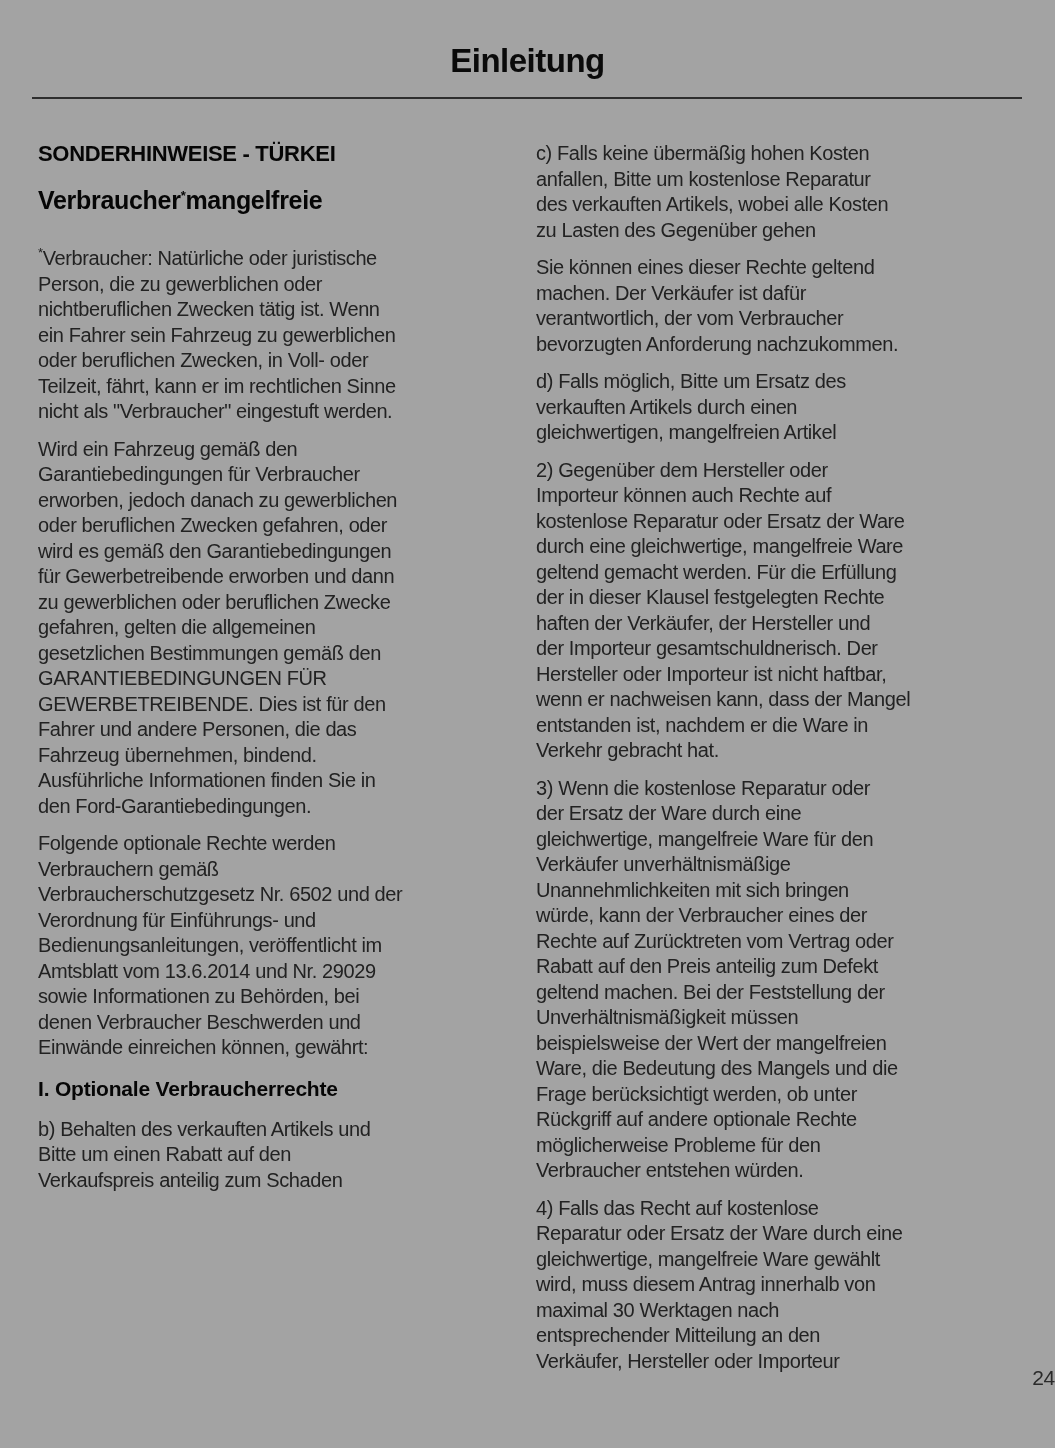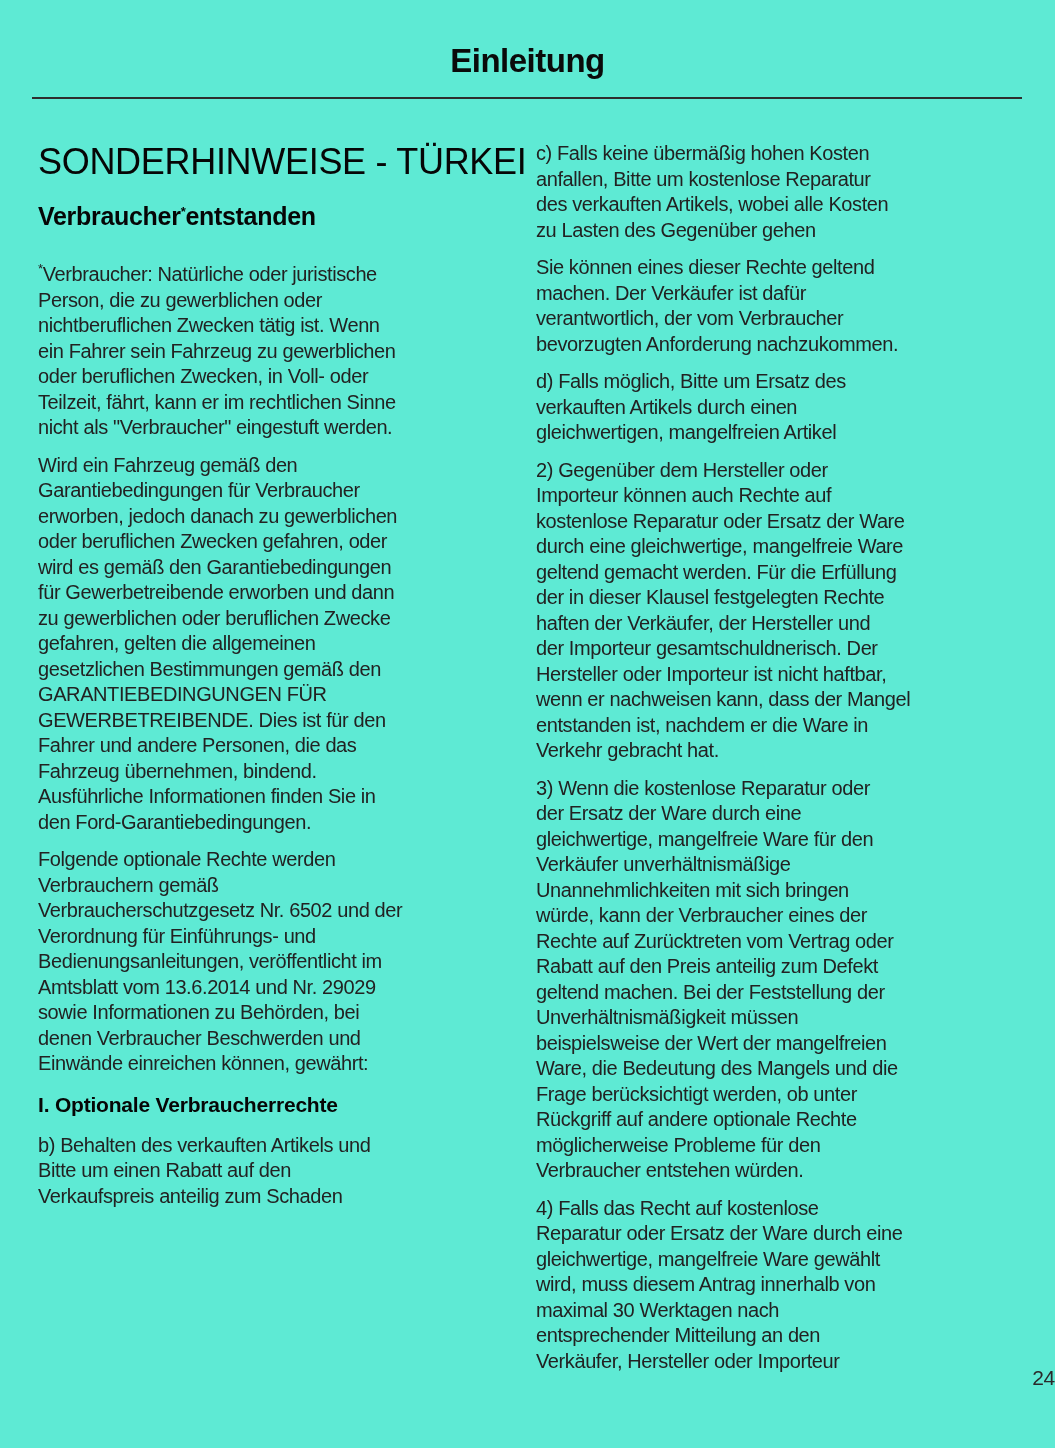--- a/index.html
+++ b/index.html
@@ -4,21 +4,21 @@
 <style>
   html, body {
     margin: 0;
     padding: 0;
     background: #ffffff;
   }
   .page {
     position: relative;
     width: 1055px;
     height: 1448px;
-    background: #5eead4;
+    background: #a3a3a3;
     font-family: "Liberation Sans", sans-serif;
     color: #1c1c1c;
     overflow: hidden;
   }
   .page-header {
     position: absolute;
     top: 42px;
     left: 0;
     width: 100%;
     text-align: center;
@@ -42,22 +42,22 @@
     top: 141px;
     left: 38px;
     display: flex;
     gap: 38px;
   }
   .col {
     width: 460px;
   }
   h1.section-heading {
     margin: 0 0 0 0;
-    font-size: 36px;
-    font-weight: normal;
+    font-size: 22px;
+    font-weight: bold;
     letter-spacing: -0.3px;
     color: #060606;
     white-space: nowrap;
   }
   h2.subsection-heading {
     margin: 19px 0 0 0;
     font-size: 25px;
     font-weight: bold;
     letter-spacing: -0.3px;
     color: #060606;
@@ -108,21 +108,21 @@
     <div class="title">Einleitung</div>
   </header>
 
   <div class="header-rule"></div>
 
   <div class="columns">
 
     <div class="col">
       <h1 class="section-heading">SONDERHINWEISE - TÜRKEI</h1>
 
-      <h2 class="subsection-heading"><span>Verbraucher</span><sup class="fn-mark">*</sup><span>entstanden</span></h2>
+      <h2 class="subsection-heading"><span>Verbraucher</span><sup class="fn-mark">*</sup><span>mangelfreie</span></h2>
 
       <p class="body-para footnote-para"><sup class="fn-mark">*</sup><span>Verbraucher: Natürliche oder juristische
 Person, die zu gewerblichen oder
 nichtberuflichen Zwecken tätig ist. Wenn
 ein Fahrer sein Fahrzeug zu gewerblichen
 oder beruflichen Zwecken, in Voll- oder
 Teilzeit, fährt, kann er im rechtlichen Sinne
 nicht als "Verbraucher" eingestuft werden.</span></p>
 
       <p class="body-para">Wird ein Fahrzeug gemäß den

